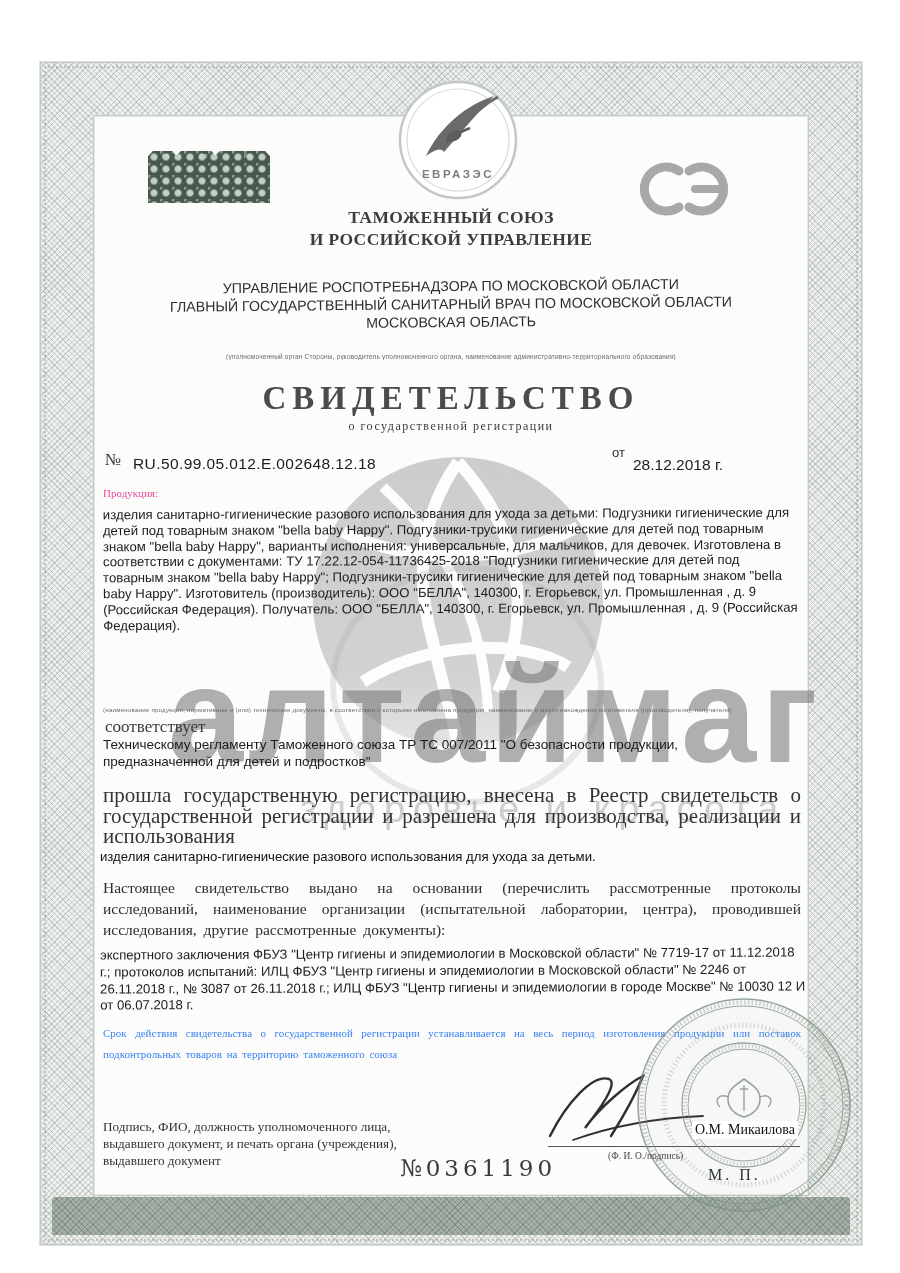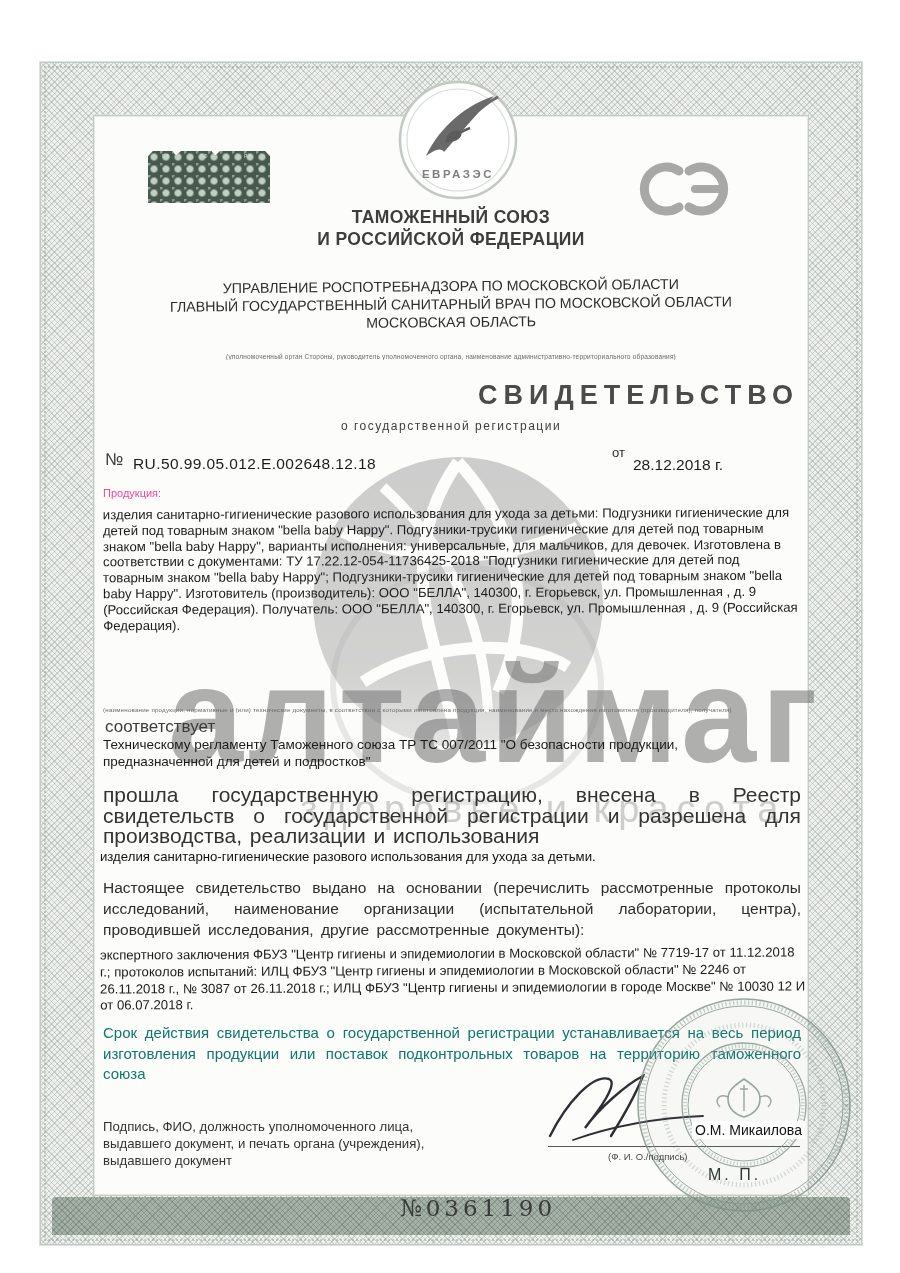--- a/index.html
+++ b/index.html
@@ -25,48 +25,48 @@
     position:absolute;left:12px;right:12px;bottom:10px;height:38px;
     background-color:#a6b2a8;
     background-image:
       repeating-linear-gradient(45deg,rgba(90,105,96,.35) 0 1px,transparent 1px 4px),
       repeating-linear-gradient(135deg,rgba(90,105,96,.35) 0 1px,transparent 1px 4px);
     border-radius:4px 4px 0 0;
   }
   
   .abs{position:absolute;z-index:2;}
   .centered{left:103px;width:696px;text-align:center;}
-  .serif{font-family:Liberation Sans, sans-serif;}
+  .serif{font-family:Liberation Serif, serif;}
   .union-header{top:206px;font-size:17.5px;font-weight:bold;line-height:22px;color:#3d3d3d;letter-spacing:.4px;}
   .authority{top:277px;font-size:14.2px;line-height:18px;color:#2d2d2d;transform:rotate(-.55deg);}
   .caption-tiny{font-size:6.5px;color:#6a6a6a;letter-spacing:.2px;white-space:nowrap;overflow:hidden;}
   .caption1{top:353px;}
-  .doc-title{top:380px;font-size:27px;font-weight:bold;letter-spacing:6px;color:#4b4b4b;text-align:right;}
+  .doc-title{top:380px;font-size:33px;font-weight:bold;letter-spacing:6px;color:#4b4b4b;}
   .doc-subtitle{top:419px;font-size:12px;letter-spacing:1.5px;color:#3d3d3d;}
   .num-mark{left:105px;top:450px;font-size:17px;color:#3a3a3a;}
   .num-value{left:133px;top:455px;font-size:15.5px;letter-spacing:.4px;color:#1c1c1c;}
   .date-prefix{left:612px;top:445px;font-size:13px;color:#2c2c2c;}
   .date-value{left:633px;top:456px;font-size:15.5px;color:#1c1c1c;}
   .product-label{left:103px;top:487px;font-size:11px;color:#ec4899;}
   .product-desc{left:103px;top:506px;width:700px;font-size:13.2px;line-height:15.8px;color:#1c1c1c;transform:rotate(-.2deg);}
   .caption2{left:103px;top:706px;width:700px;font-size:6.2px;}
   .compliance-label{left:105px;top:717px;font-size:17px;color:#3b3b3b;}
   .compliance-text{left:103px;top:736px;width:630px;font-size:13.5px;line-height:17px;color:#1b1b1b;}
   .reg-statement{left:103px;top:785px;width:698px;font-size:21px;line-height:20.5px;text-align:justify;word-spacing:2px;color:#333;}
   .product-line{left:100px;top:849px;font-size:13.2px;color:#111;}
   .basis-intro{left:103px;top:877px;width:698px;font-size:15.5px;line-height:21px;text-align:justify;word-spacing:3px;color:#2d2d2d;}
   .basis-docs{left:100px;top:946px;width:706px;font-size:13.2px;line-height:16.8px;color:#1b1b1b;transform:rotate(-.25deg);}
-  .validity{left:103px;top:1023px;width:698px;font-size:15px;line-height:20.5px;text-align:justify;word-spacing:2px;color:#0f766e;}
+  .validity{left:103px;top:1023px;width:698px;font-size:11px;line-height:20.5px;text-align:justify;word-spacing:2px;color:#3b82f6;}
   .sig-caption{left:103px;top:1098px;width:345px;font-size:13.2px;line-height:17px;color:#333;margin-top:20px;}
   .sig-line{left:548px;top:1146px;width:252px;border-top:1px solid #555;height:0;}
   .sig-line-caption{left:608px;top:1151px;font-size:9.5px;color:#474747;z-index:4;}
-  .sig-name{left:692px;top:1121px;font-size:14px;color:#111;background:rgba(255,255,255,.92);padding:1px 3px;z-index:4;}
+  .sig-name{left:692px;top:1121px;font-size:14px;color:#111;background:rgba(255,255,255,.92);padding:1px 3px;z-index:4;font-family:Liberation Serif, serif;}
   .seal-mark{left:708px;top:1166px;font-size:16px;letter-spacing:3px;color:#2f3a33;z-index:4;}
   .serial{left:50%;top:1155px;transform:translateX(-50%);margin-left:28px;
-    font-family:"DejaVu Serif",serif;font-size:23px;letter-spacing:4px;color:#3a3a3a;margin-top:40px;}
+    font-family:"DejaVu Serif",serif;font-size:23px;letter-spacing:4px;color:#3a3a3a;}
   
   .wm{position:absolute;z-index:1;pointer-events:none;}
   .wm-globe{left:303px;top:452px;width:310px;height:310px;opacity:.42;}
   .wm-ring{left:330px;top:565px;width:262px;height:228px;border-radius:50%;border:6px solid rgba(168,168,168,.25);}
   .wm-brand{left:168px;top:648px;font-size:135px;font-weight:bold;line-height:1;letter-spacing:5px;color:rgba(112,112,112,.55);white-space:nowrap;}
   .wm-tagline{left:300px;top:788px;font-size:38px;letter-spacing:8px;color:rgba(128,128,128,.38);white-space:nowrap;}
   
   .logo-evrazes{left:396px;top:76px;width:124px;height:132px;z-index:3;}
   .se-logo{left:633px;top:156px;width:104px;height:66px;z-index:3;opacity:.75;}
   .hologram{
@@ -126,21 +126,21 @@
 </svg>
 
 <div class="abs hologram">
   <span class="rf" style="left:14px">РФ</span>
   <span class="rf" style="left:52px">РФ</span>
   <span class="rf" style="left:96px">РФ</span>
 </div>
 
 <div class="abs centered serif union-header">
   <div>ТАМОЖЕННЫЙ СОЮЗ</div>
-  <div>И РОССИЙСКОЙ ФЕДЕРАЦИИ</div>
+  <div>И РОССИЙСКОЙ УПРАВЛЕНИЕ</div>
 </div>
 
 <div class="abs centered authority">
   <div>УПРАВЛЕНИЕ РОСПОТРЕБНАДЗОРА ПО МОСКОВСКОЙ ОБЛАСТИ</div>
   <div>ГЛАВНЫЙ ГОСУДАРСТВЕННЫЙ САНИТАРНЫЙ ВРАЧ ПО МОСКОВСКОЙ ОБЛАСТИ</div>
   <div>МОСКОВСКАЯ ОБЛАСТЬ</div>
 </div>
 
 <div class="abs centered caption-tiny caption1">(уполномоченный орган Стороны, руководитель уполномоченного органа, наименование административно-территориального образования)</div>
 

